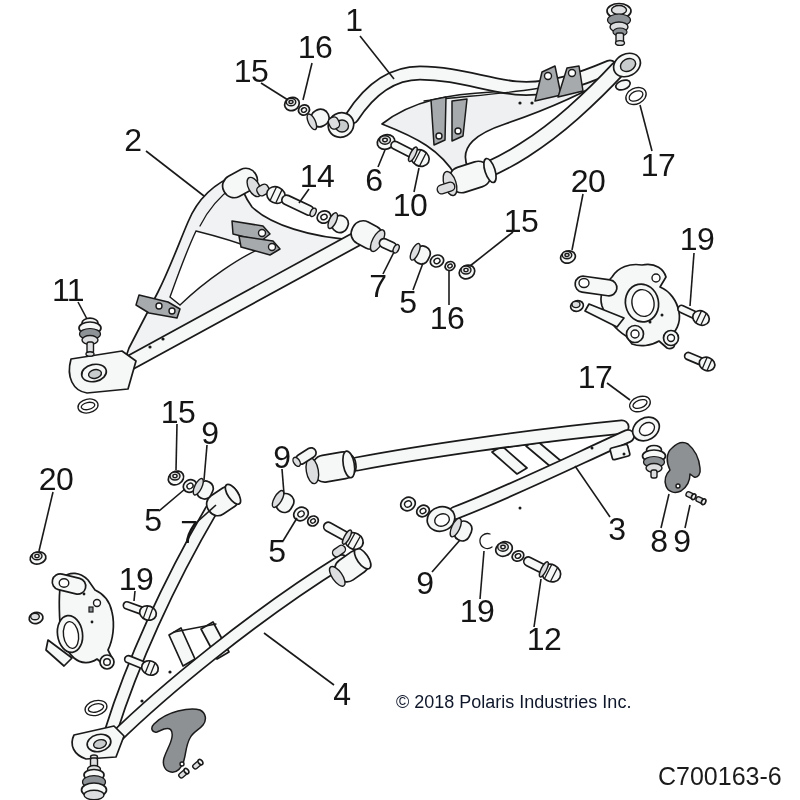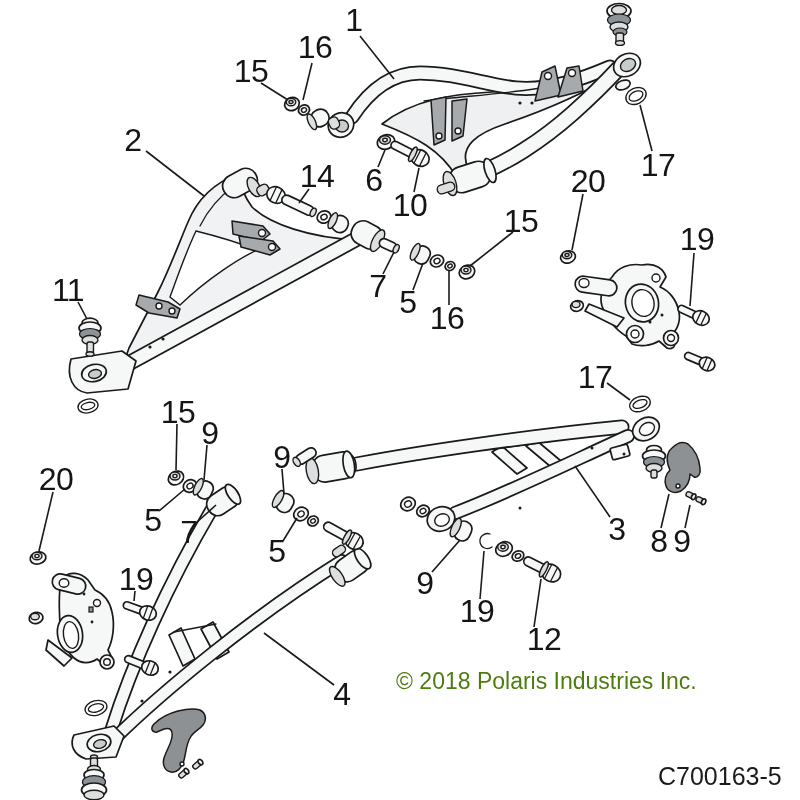--- a/index.html
+++ b/index.html
@@ -6,21 +6,21 @@
     --line:#1a1a1a; --metal-light:#f6f7f7; --metal-mid:#dcdedf; --metal-dark:#8d9296;
     --bracket-gray:#a7aaad; --guard-gray:#8e9194; --hole-shade:#c9cccd; --paper:#ffffff;
   }
   html,body{margin:0;padding:0;background:#fff;}
   .stage{position:relative;width:800px;height:800px;background:var(--paper);overflow:hidden;
          font-family:"Liberation Sans", sans-serif;}
   .stage > svg{position:absolute;left:0;top:0;}
   #callouts{position:absolute;left:0;top:0;width:800px;height:800px;pointer-events:none;}
   .callout{position:absolute;transform:translate(-50%,-50%);font-size:32px;font-weight:400;
            color:#151515;line-height:1;white-space:nowrap;letter-spacing:-0.5px;}
-  .copyright{position:absolute;left:396px;top:668px;font-size:23px;color:#4d7c0f;white-space:nowrap;}
+  .copyright{position:absolute;left:396px;top:692px;font-size:18px;color:#0f172a;white-space:nowrap;}
   .code{position:absolute;left:658px;top:762px;font-size:25px;color:#1b1b1b;white-space:nowrap;}
   
   .part{fill:var(--metal-light);stroke:var(--line);stroke-width:1.7;stroke-linejoin:round;}
   .part-mid{fill:var(--metal-mid);stroke:var(--line);stroke-width:1.4;stroke-linejoin:round;}
   .dark{fill:var(--metal-dark);stroke:var(--line);stroke-width:1.2;}
   .gray{fill:var(--bracket-gray);stroke:var(--line);stroke-width:1.5;stroke-linejoin:round;}
   .guard{fill:var(--guard-gray);stroke:var(--line);stroke-width:1.5;stroke-linejoin:round;}
   .hole{fill:#ffffff;stroke:var(--line);stroke-width:1.4;}
   .shade{fill:var(--hole-shade);stroke:var(--line);stroke-width:1.4;}
   .tube-o{fill:none;stroke:var(--line);stroke-linecap:round;}
@@ -524,14 +524,14 @@
       <div class="callout" style="left: 342px; top: 694px;">4</div>
       <div class="callout" style="left: 617px; top: 529px;">3</div>
       <div class="callout" style="left: 659px; top: 541px;">8</div>
       <div class="callout" style="left: 682px; top: 541px;">9</div>
       <div class="callout" style="left: 425px; top: 583px;">9</div>
       <div class="callout" style="left: 477px; top: 611px;">19</div>
       <div class="callout" style="left: 544px; top: 639px;">12</div>
     </div>
 
   <div class="copyright">© 2018 Polaris Industries Inc.</div>
-  <div class="code">C700163-5</div>
+  <div class="code">C700163-6</div>
 </div>
 
 </body></html>

